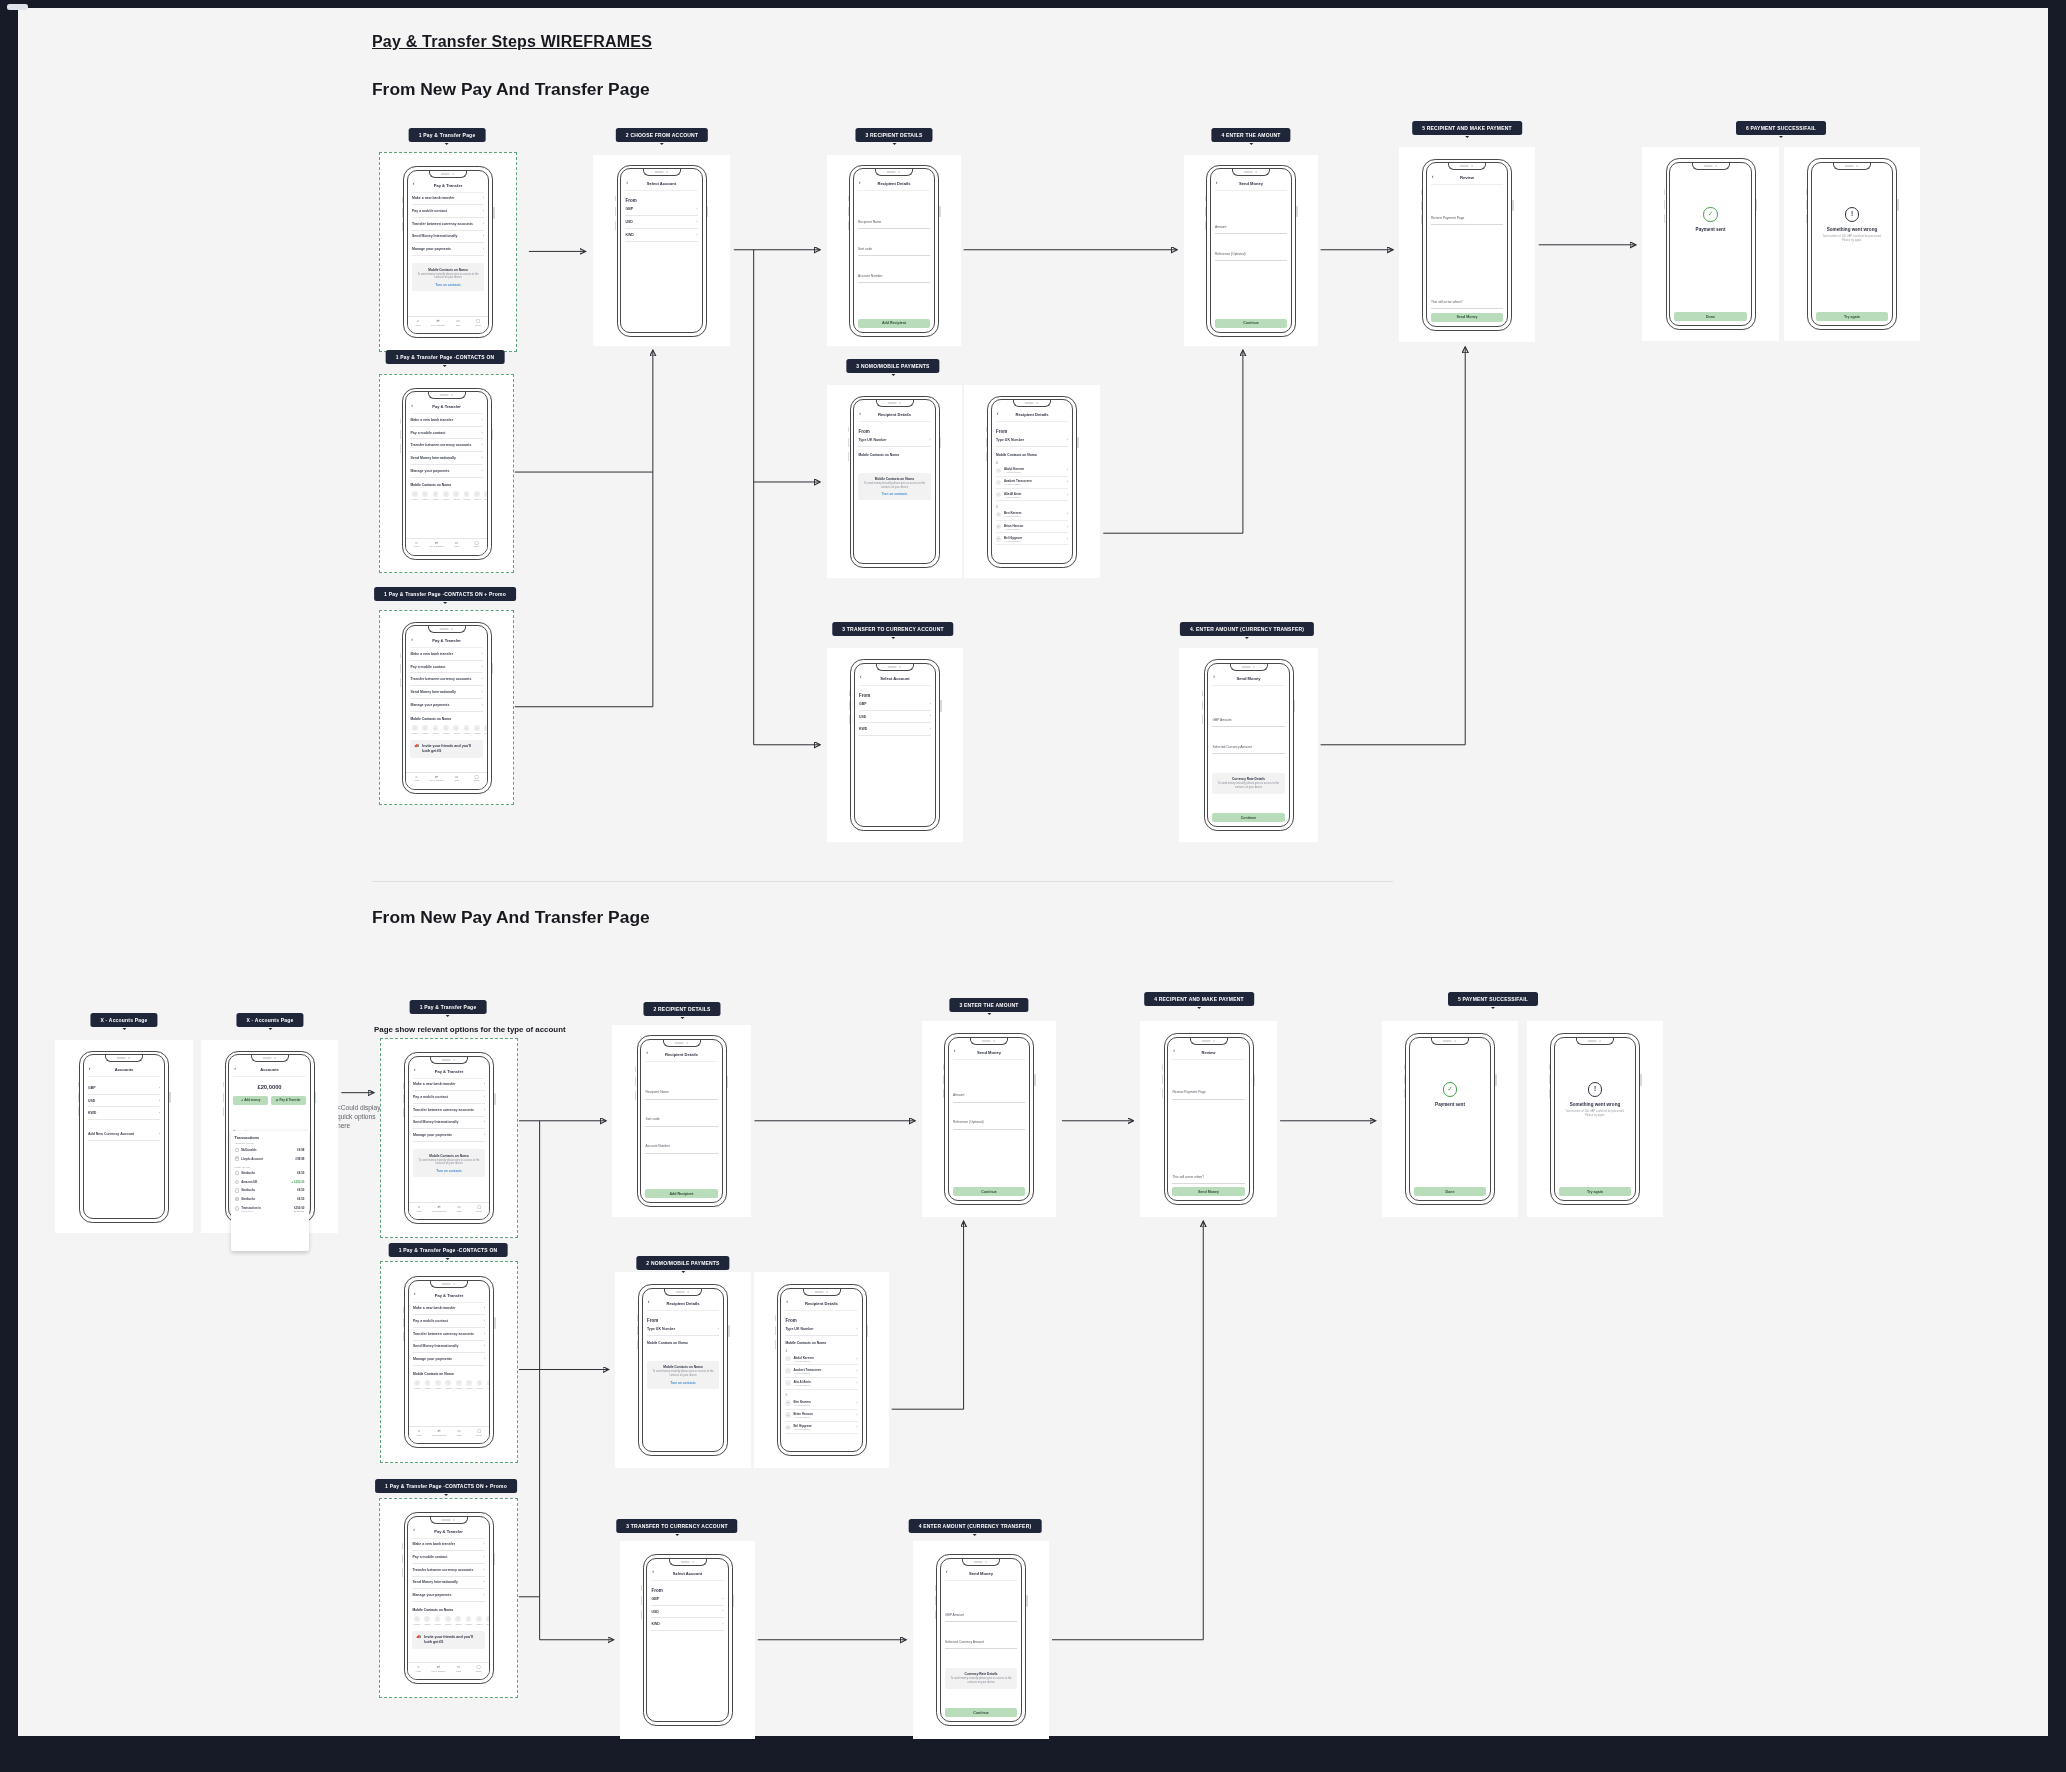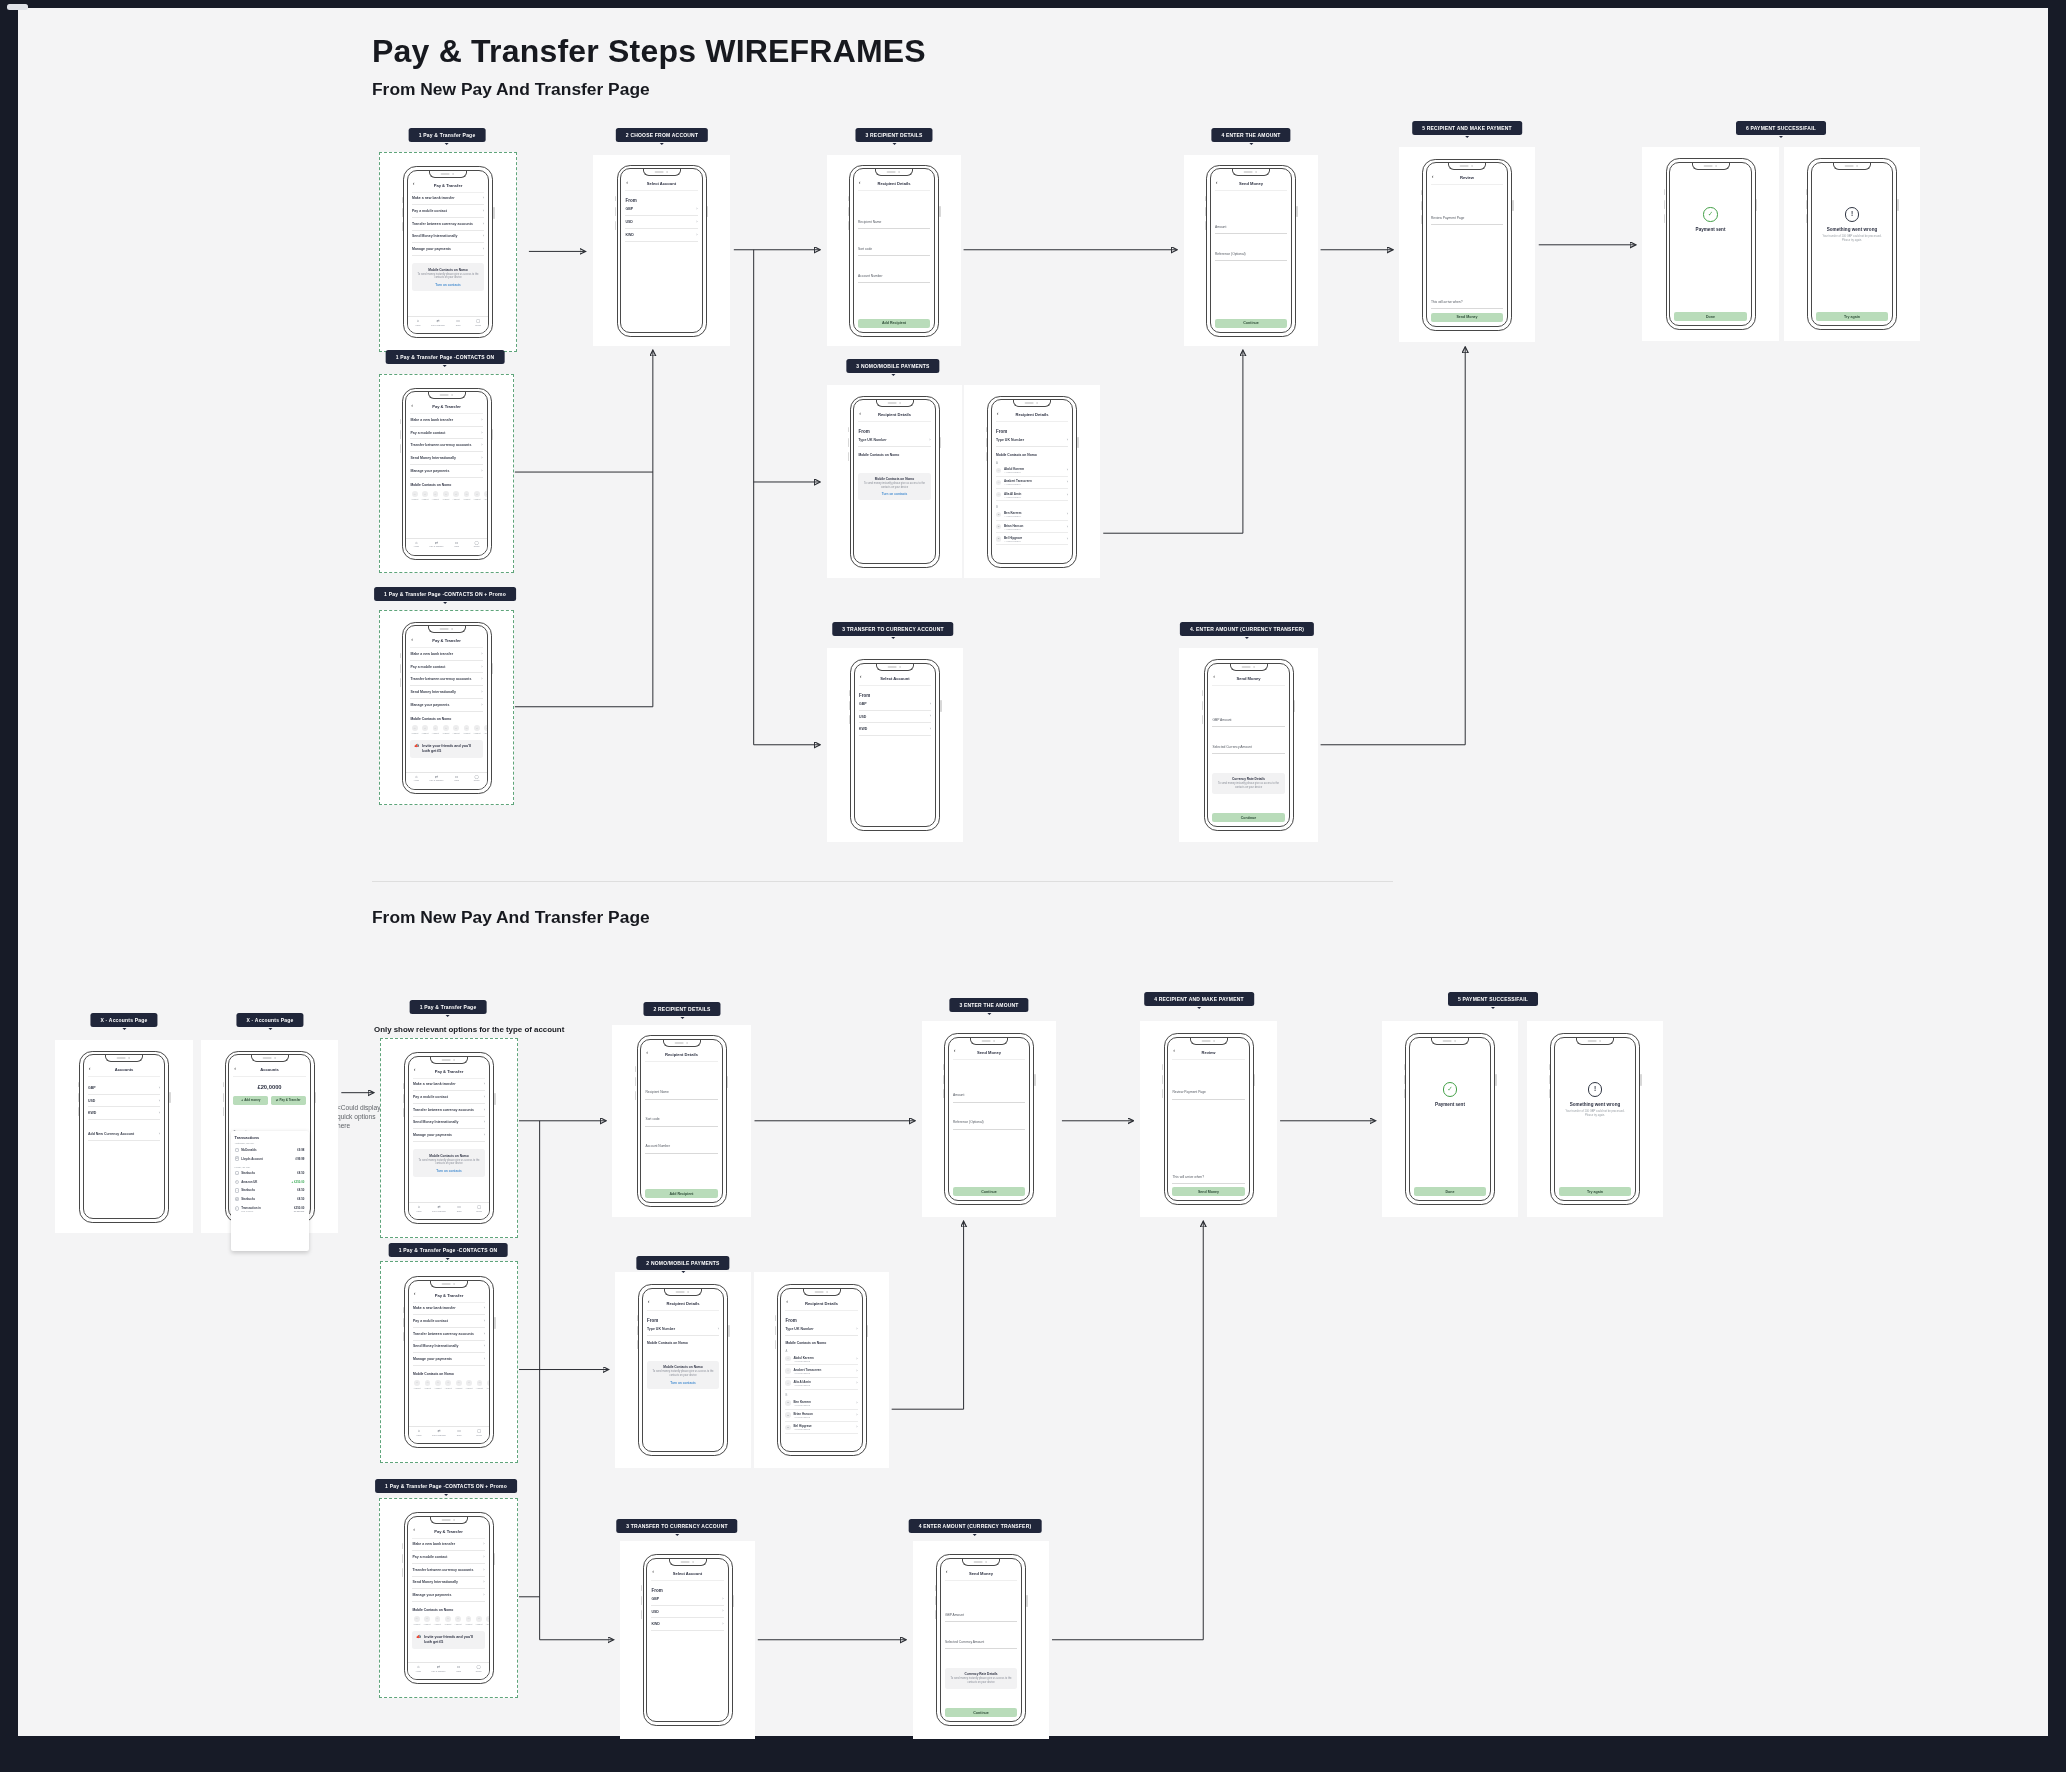--- a/index.html
+++ b/index.html
@@ -1,19 +1,19 @@
 <!DOCTYPE html>
 <html style="font-size:13.2px"><head>
 <meta charset="utf-8">
 <style>
   html,body{margin:0;padding:0;background:#0e1118;}
   .stage{position:relative;width:2066px;height:1773px;background:#171b27;font-family:"Liberation Sans",sans-serif;overflow:hidden;}
   .canvas{position:absolute;left:18px;top:8.3px;width:2030px;height:1728px;background:#f4f4f5;}
   .menu-dash{position:absolute;left:6.6px;top:4.1px;width:21.5px;height:5.8px;border-radius:2.5px;background:#dfe2e8;}
-  .h1{position:absolute;left:372px;top:33px;font-size:32px;font-weight:700;color:#17191f;letter-spacing:0.2px;}
+  .h1{position:absolute;left:372px;top:33px;font-size:16px;font-weight:700;color:#17191f;letter-spacing:0.2px;text-decoration:underline;}
   .h2{position:absolute;font-size:17.4px;font-weight:700;color:#17191f;}
   .divider{position:absolute;left:372px;top:881px;width:1021px;height:0.8px;background:#dedede;}
   .note1{position:absolute;left:337px;top:1104px;width:53px;font-size:6.6px;color:#5f6368;line-height:1.35;}
   .note2{position:absolute;left:374px;top:1025px;font-size:7.9px;font-weight:700;color:#17191f;}
   .badge{position:absolute;transform:translateX(-50%);background:#20263a;color:#fff;font-size:5px;font-weight:700;letter-spacing:0.2px;padding:4.1px 10px;border-radius:2.5px;white-space:nowrap;z-index:6;}
   .badge:after{content:'';position:absolute;left:50%;bottom:-2.9px;transform:translateX(-50%);border:2.9px solid transparent;border-top-color:#20263a;border-bottom-width:0;}
   .arrows{position:absolute;left:0;top:0;pointer-events:none;z-index:4;}
   .arrows path{fill:none;stroke:#2a2d33;stroke-width:1.2;}
   .card{position:absolute;background:#fff;z-index:2;}
   .card.dashed{border:0.8px dashed #5fa57b;}
@@ -93,21 +93,21 @@
 
 <div class="stage">
   <div class="canvas"></div>
   <div class="menu-dash"></div>
 
   <div class="h1">Pay &amp; Transfer Steps WIREFRAMES</div>
   <div class="h2" style="left:372px;top:79px">From New Pay And Transfer Page</div>
   <div class="divider"></div>
   <div class="h2" style="left:372px;top:907px">From New Pay And Transfer Page</div>
   <div class="note1">&lt;Could display quick options here</div>
-  <div class="note2">Only show relevant options for the type of account</div>
+  <div class="note2">Page show relevant options for the type of account</div>
 
   <svg class="arrows" width="2066" height="1773" viewBox="0 0 2500 2145">
     <defs>
       <marker id="ah" markerWidth="7" markerHeight="7" refX="5.5" refY="3" orient="auto">
         <path d="M0,0 L6,3 L0,6 Z" fill="#2a2d33" stroke="none"></path>
       </marker>
     </defs>
     <path d="M640,304 L708,304" marker-end="url(#ah)"></path>
     <path d="M888,302 L992,302" marker-end="url(#ah)"></path>
     <path d="M912,302 L912,901"></path>

